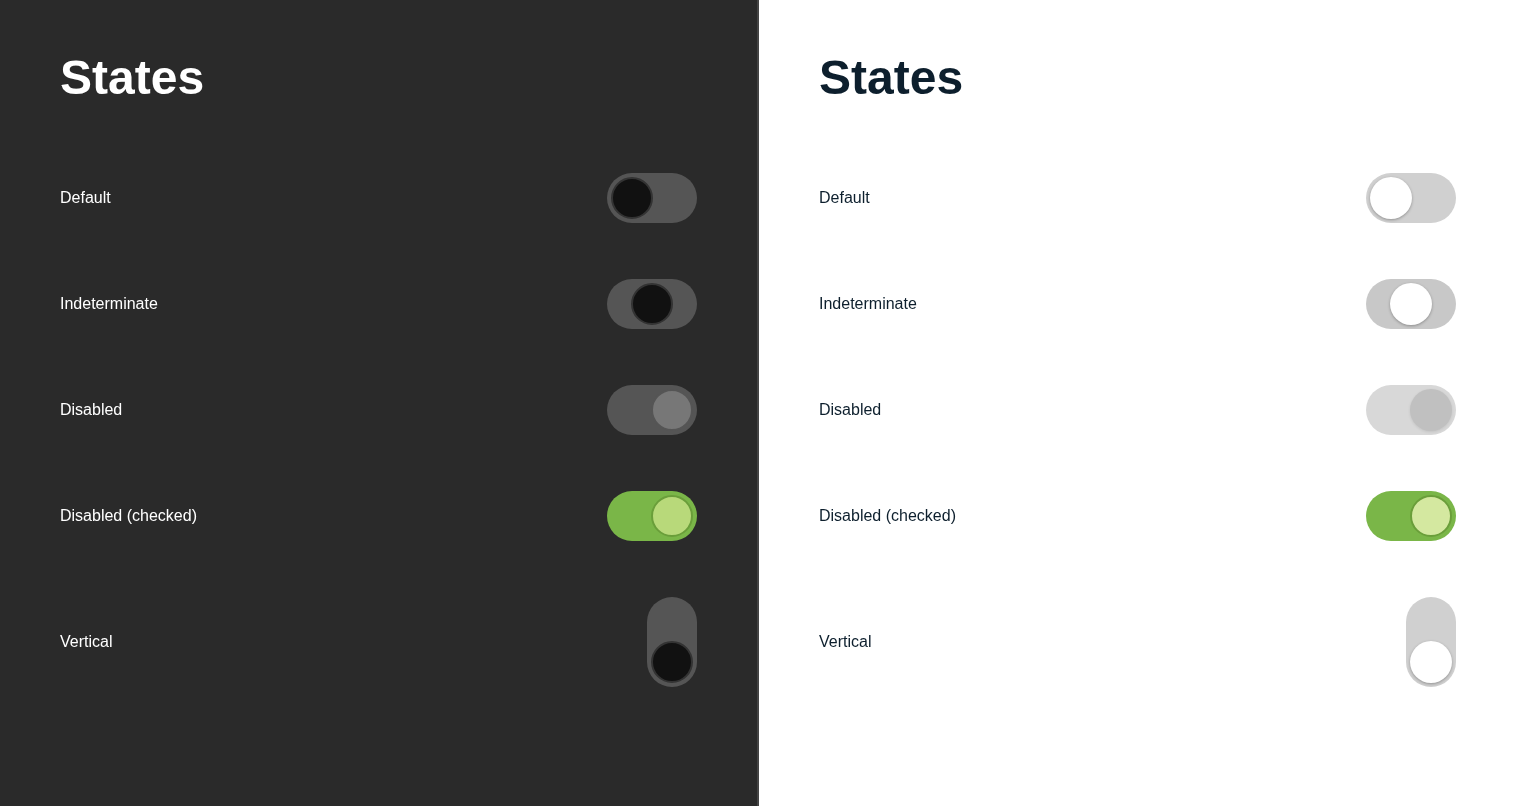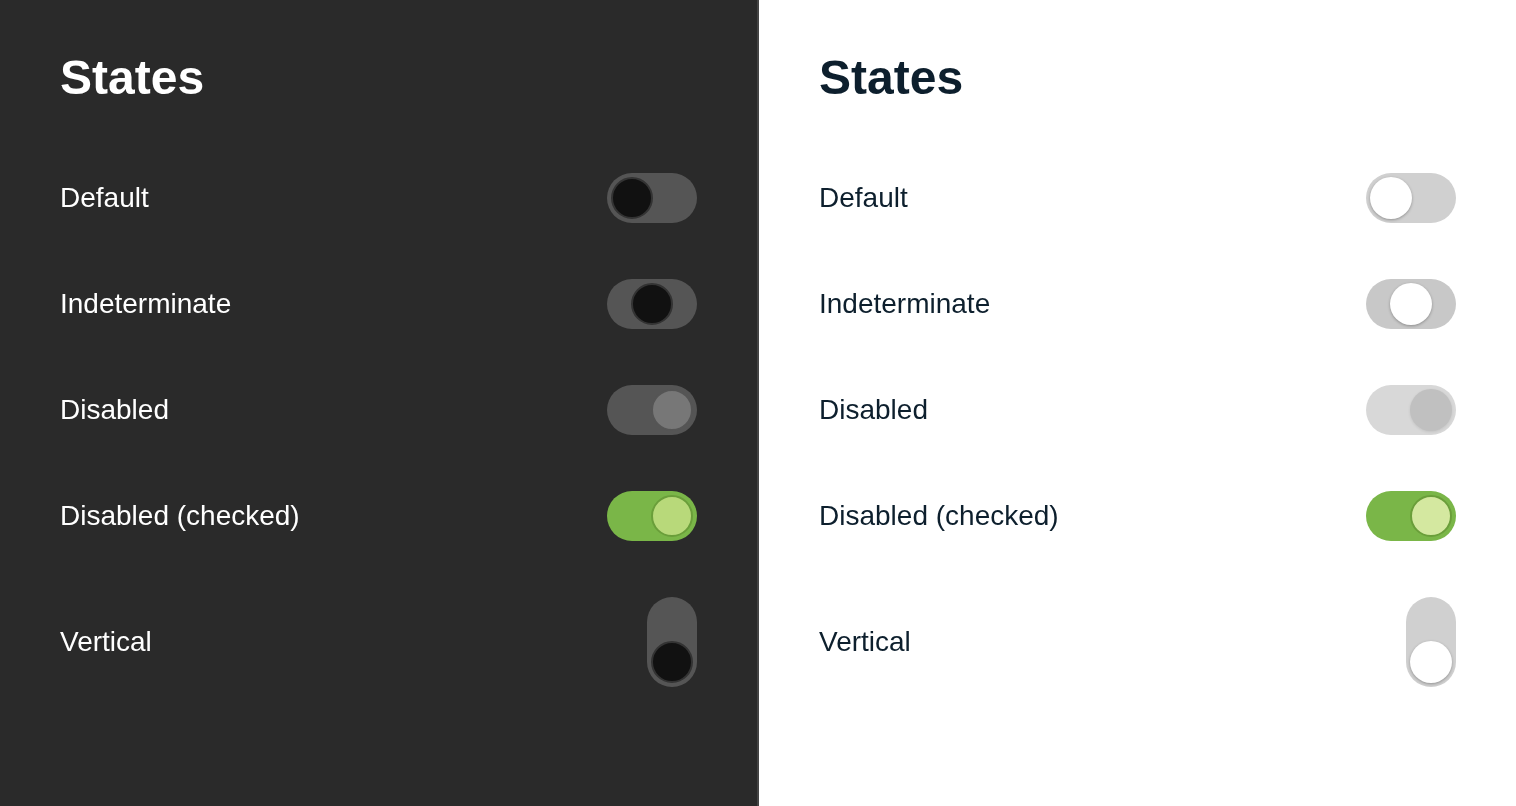--- a/index.html
+++ b/index.html
@@ -43,21 +43,21 @@
     }
 
     .state-row {
       display: flex;
       align-items: center;
       justify-content: space-between;
       padding: 28px 0;
     }
 
     .state-label {
-      font-size: 28px;
+      font-size: 16px;
       font-weight: 400;
     }
 
     .panel-dark .state-label {
       color: #ffffff;
     }
 
     .panel-light .state-label {
       color: #0d1f2d;
     }

